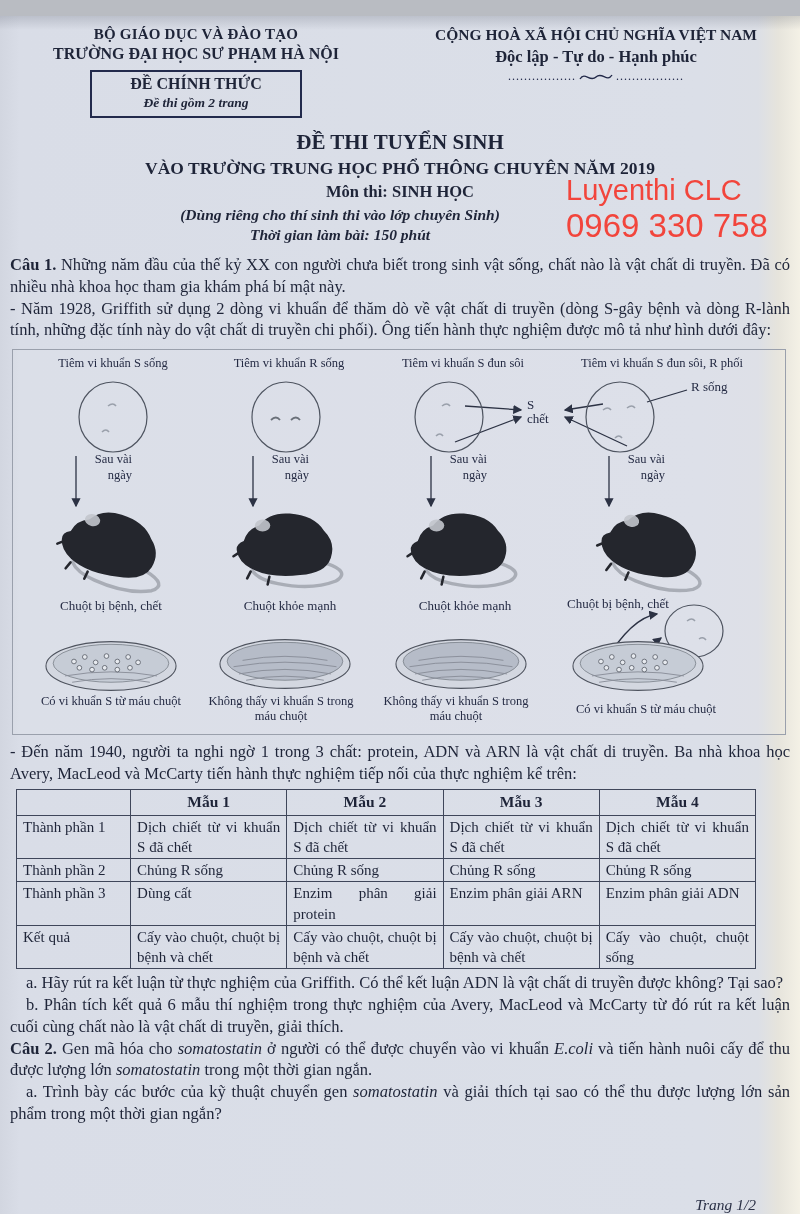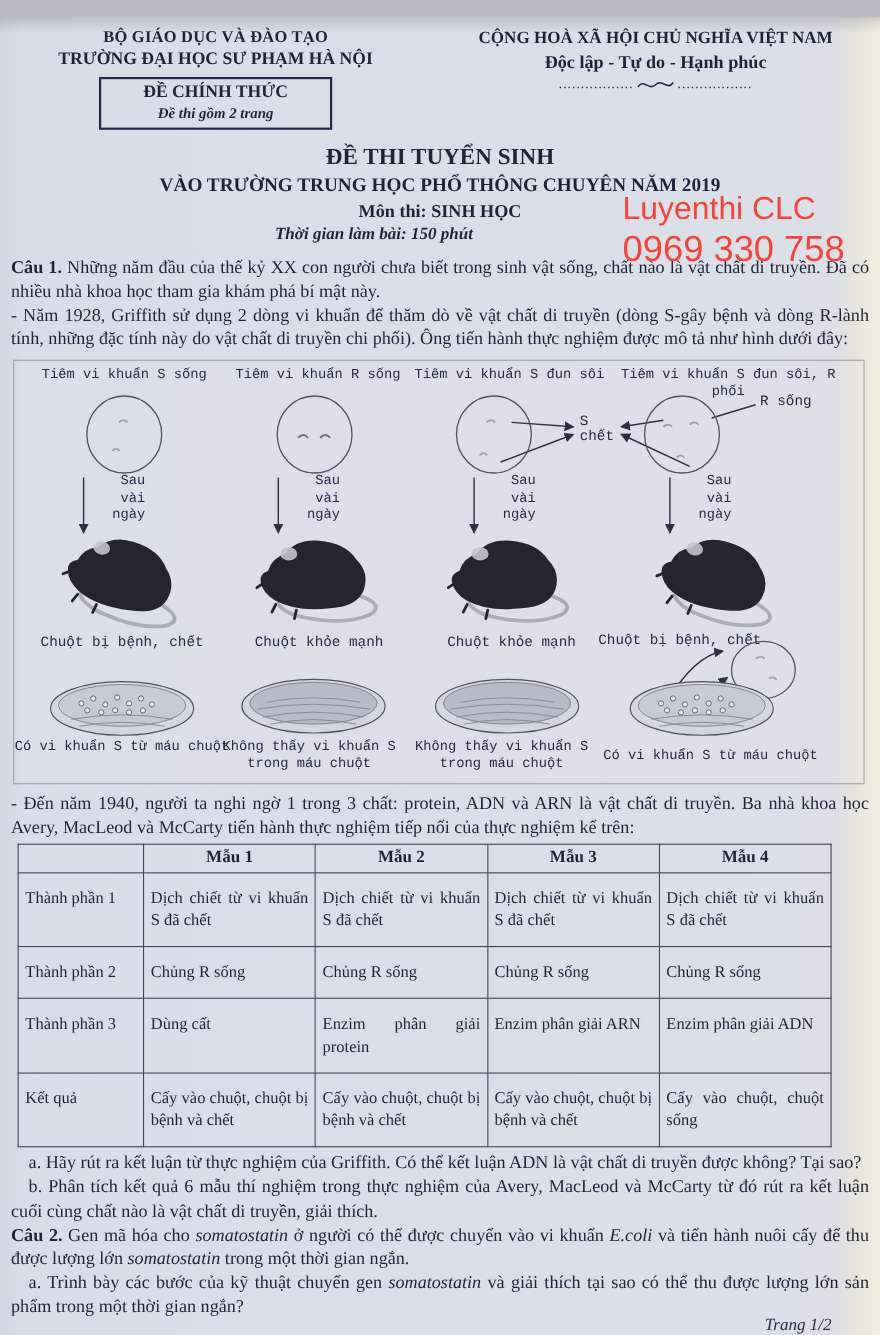--- a/index.html
+++ b/index.html
@@ -44,30 +44,30 @@
   
   .txt{padding:0 10px;font-size:16.5px;line-height:1.32;text-align:justify;}
   .txt p{margin:0;}
   .b{font-weight:bold;}
   .i{font-style:italic;}
   .indent{text-indent:16px;}
   .mt6{margin-top:6px;}
   
   .figure{
     position:relative;margin:8px 12px 0 12px;width:772px;height:384px;
-    border:1px solid #9aa0ac;background:rgba(255,255,255,.06);font-family:Liberation Mono, monospace;
+    border:1px solid #9aa0ac;background:rgba(255,255,255,.06);
   }
   .fl{position:absolute;font-size:12.5px;text-align:center;color:#252b44;line-height:1.2;}
   .wait{width:44px;text-align:right;line-height:1.25;}
   .circ,.mouse,.dish,.mag{position:absolute;}
   .overlay{position:absolute;left:0;top:0;pointer-events:none;}
   .ann{position:absolute;font-size:13px;color:#252b44;line-height:1.1;text-align:left;}
   
   table.exam{border-collapse:collapse;margin:4px 14px 0 16px;width:740px;font-size:15px;}
-  table.exam td,table.exam th{border:1.2px solid #3f465a;padding:13px 6px;vertical-align:top;line-height:1.35;}
+  table.exam td,table.exam th{border:1.2px solid #3f465a;padding:1px 6px;vertical-align:top;line-height:1.35;}
   table.exam th{font-weight:bold;text-align:center;font-size:15.5px;padding:2px 6px;}
   td.rowlab{width:104px;}
   td.cell{width:148px;text-align:justify;}
   
   .footer{position:absolute;right:44px;bottom:16px;font-style:italic;font-size:15.5px;color:#2a3046;}
   .hiddefs{position:absolute;width:0;height:0;overflow:hidden;}
 </style>
 </head>
 <body>
 
@@ -127,20 +127,21 @@
         </svg>
         <span>.................</span>
       </div>
     </div>
   </div>
 
   <div class="title-block">
     <div class="t1">ĐỀ THI TUYỂN SINH</div>
     <div class="t2">VÀO TRƯỜNG TRUNG HỌC PHỔ THÔNG CHUYÊN NĂM 2019</div>
     <div class="t3">Môn thi: SINH HỌC</div>
+    <div class="t4">(Dùng riêng cho thí sinh thi vào lớp chuyên Sinh)</div>
     <div class="t5">Thời gian làm bài: 150 phút</div>
   </div>
 
   <div class="watermark">
     <div class="wm1">Luyenthi CLC</div>
     <div class="wm2">0969 330 758</div>
   </div>
 
   <div class="txt" style="margin-top:10px;">
     <p><span class="b">Câu 1.</span><span> Những năm đầu của thế kỷ XX con người chưa biết trong sinh vật sống, chất nào là vật chất di truyền. Đã có nhiều nhà khoa học tham gia khám phá bí mật này.</span></p>

